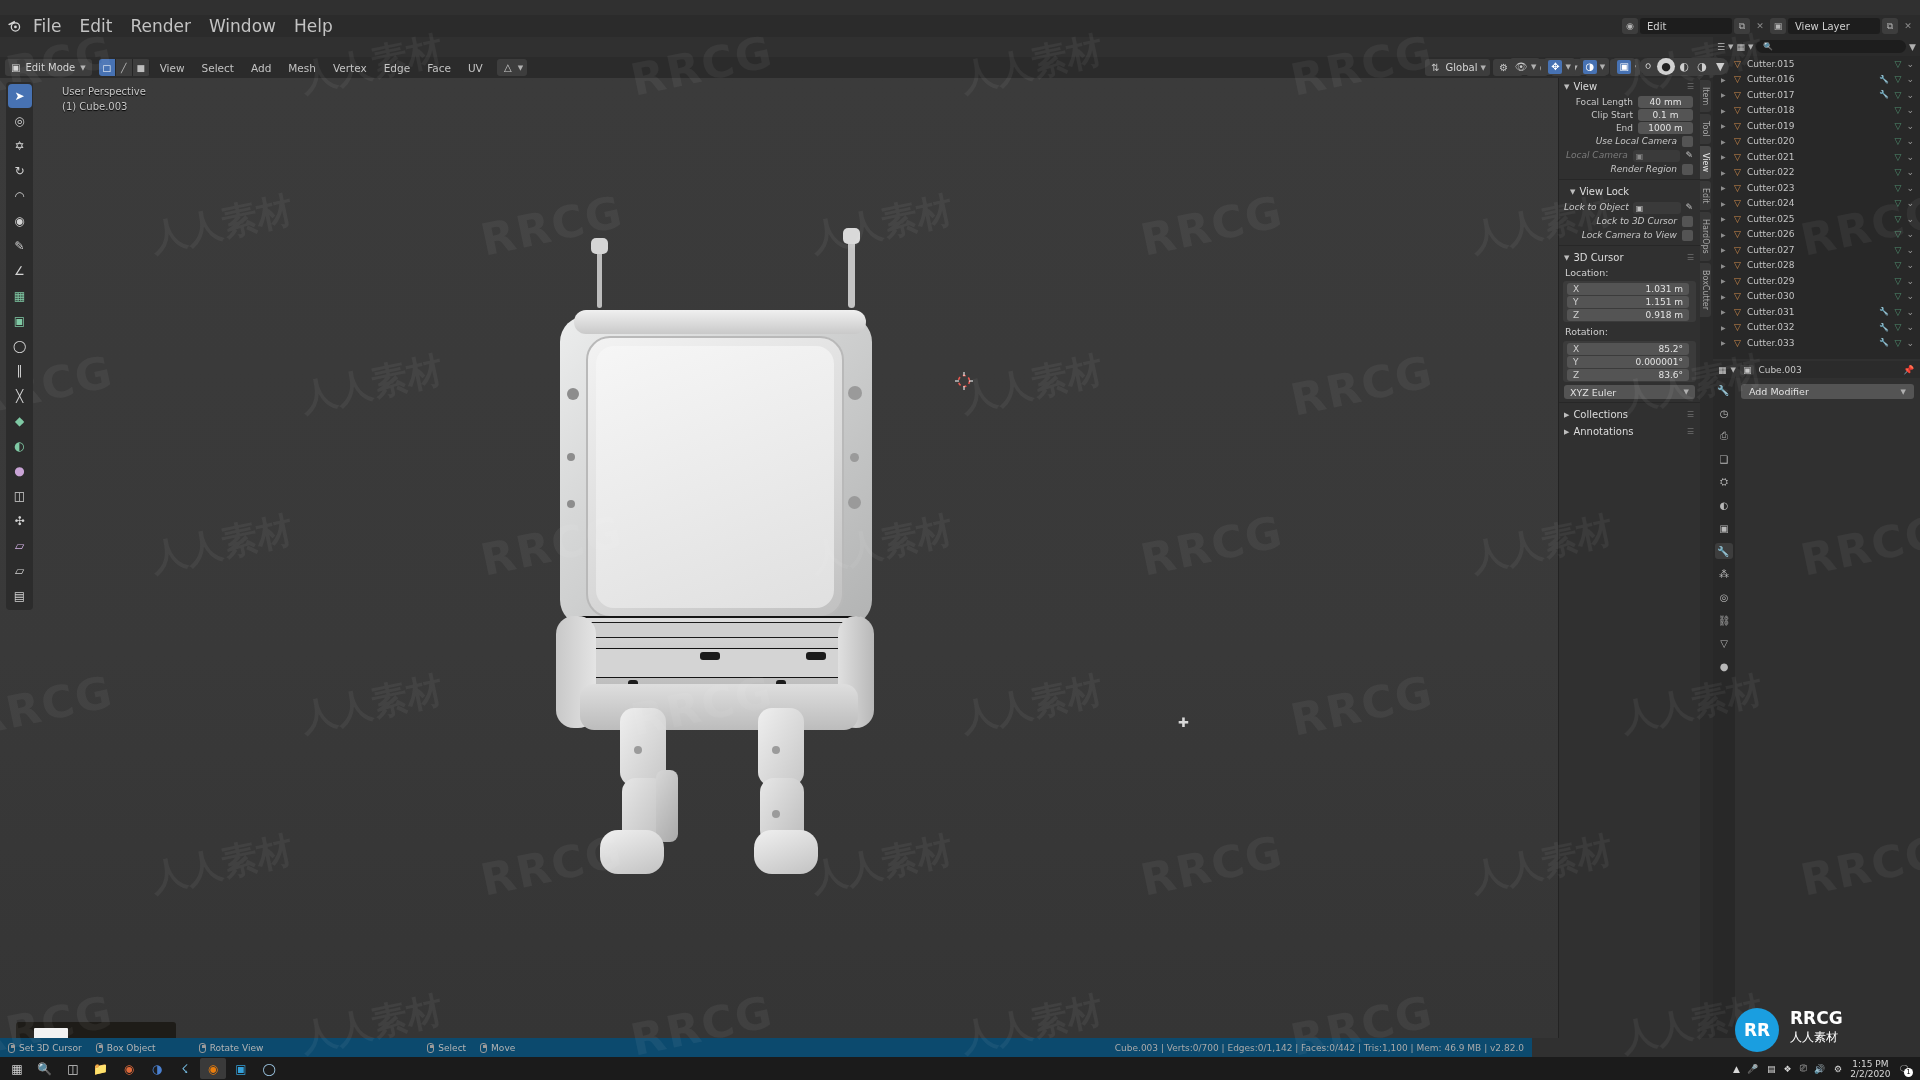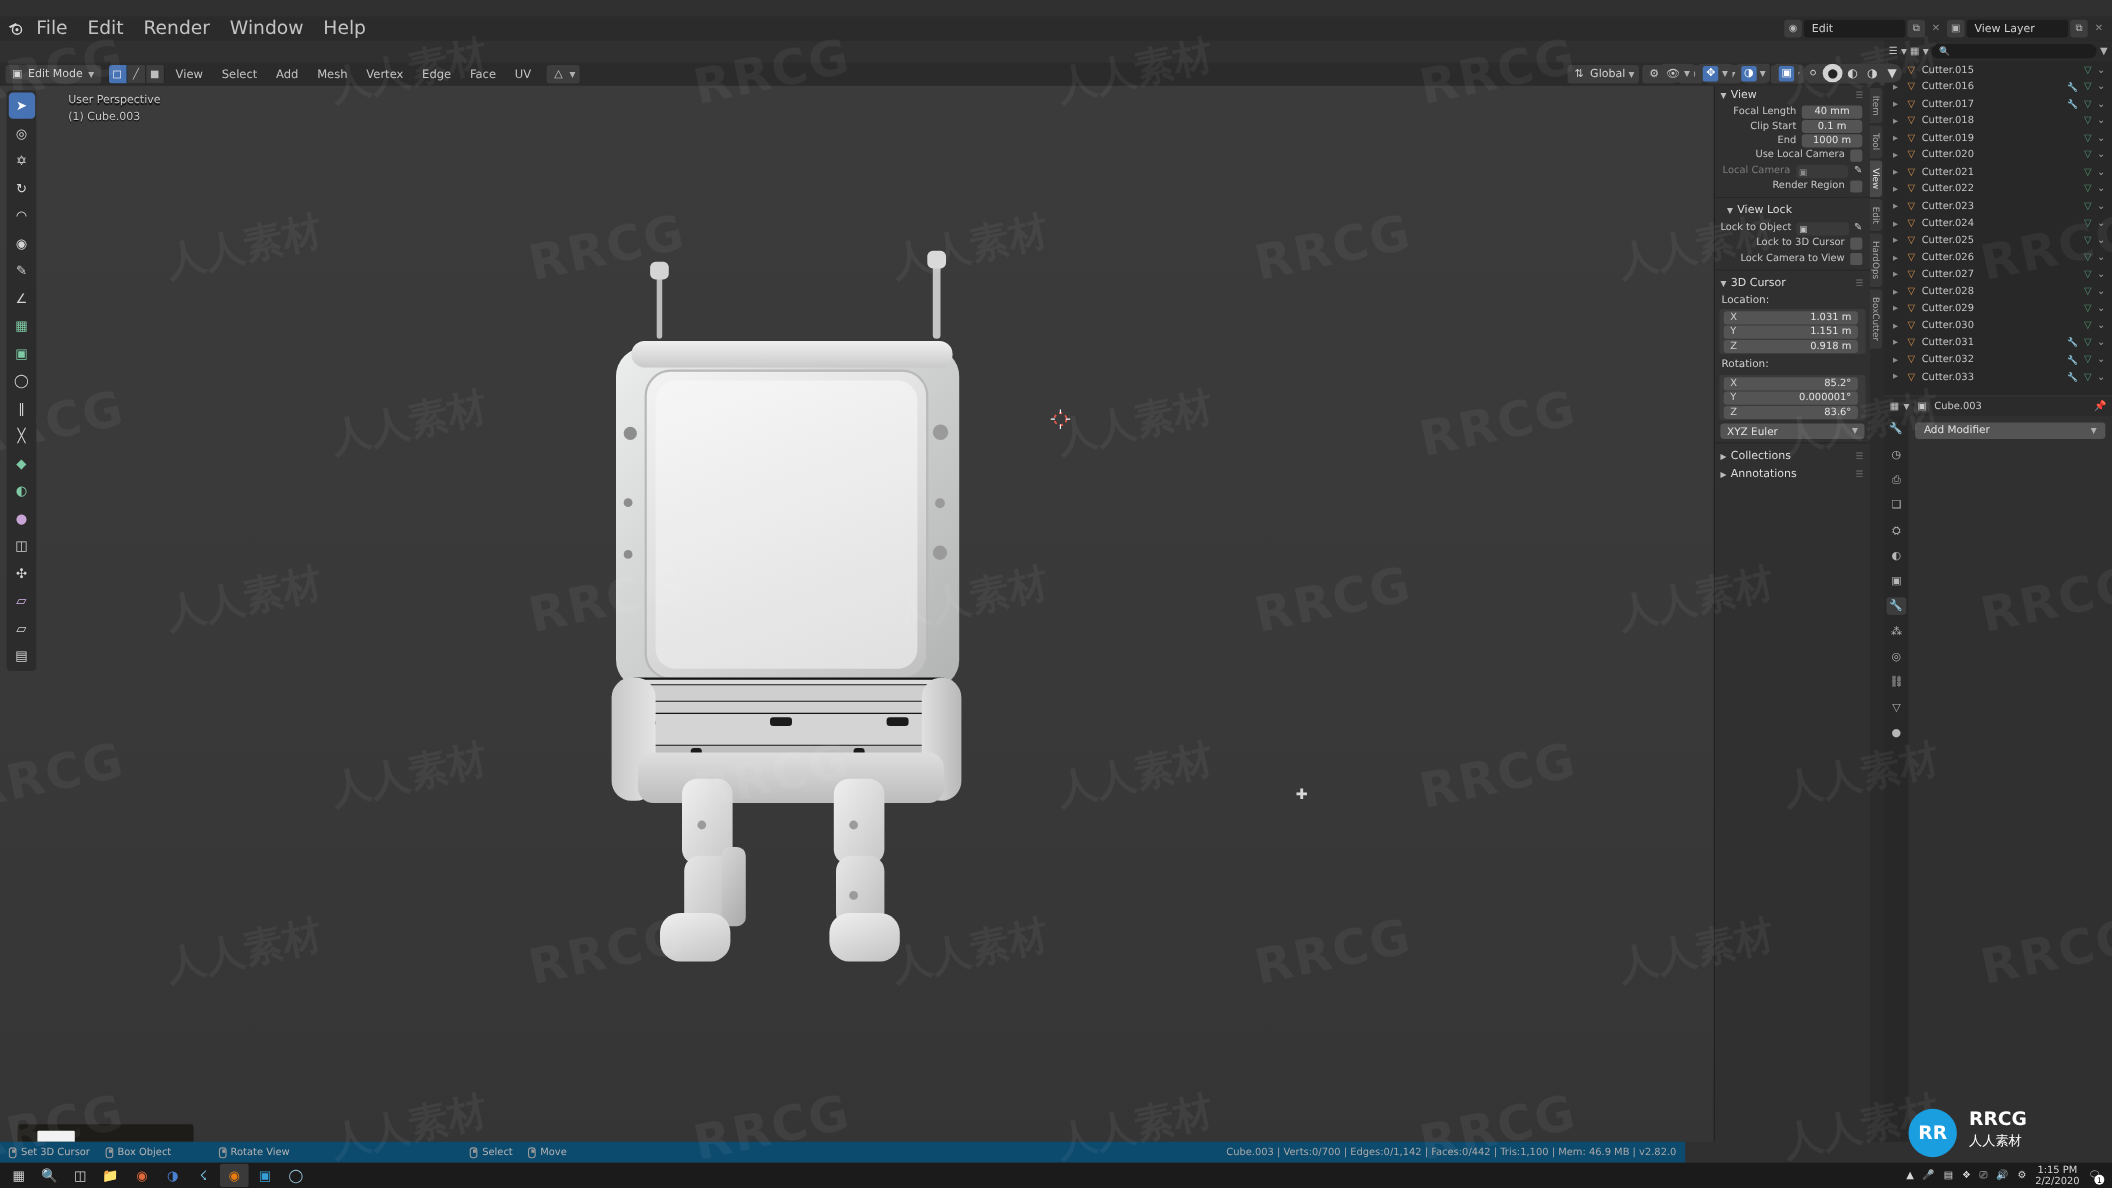--- a/index.html
+++ b/index.html
@@ -74,21 +74,21 @@
   .sect-head { display:flex; align-items:center; gap:4px; padding:3px 5px; font-size:10px; color:#dcdcdc;}
   .tri { font-size:7px; color:#bdbdbd;}
   .dots { margin-left:auto; color:#6e6e6e; font-size:8px; letter-spacing:1px;}
   .prow { display:flex; align-items:center; gap:5px; padding:1px 7px 1px 4px; height:13px;justify-content:center;}
   .plabel { flex:0 0 auto; text-align:right; font-size:9px; color:#c6c6c6;}
   .pval { background:#545454; border-radius:3px; height:12px; flex:1; display:flex; align-items:center;
     justify-content:center; color:#e3e3e3; font-size:9px;}
   .pval.lr { justify-content:space-between; padding:0 6px;}
   .pval.lr .k { color:#cfcfcf;}
   .cbx { width:11px; height:11px; background:#545454; border-radius:2px;}
-  .np-row-r { display:flex; justify-content:flex-end; gap:5px; padding:2px 7px; height:14px; font-size:9px;}
+  .np-row-r { display:flex; justify-content:flex-end; gap:5px; padding:2px 7px; height:14px; font-size:9px;font-style:italic;}
   .grp { background:#3b3b3b; border-radius:3px; margin:2px 4px; padding:1px 0;}
   .dropdown { background:#545454; border-radius:3px; height:14px; margin:3px 5px; display:flex;
     align-items:center; justify-content:space-between; padding:0 6px; color:#e0e0e0; font-size:9.5px;}
   .divider { height:1px; background:#272727; margin:3px 0;}
 
   
   .outliner { position:absolute; left:1713px; top:37px; width:207px; height:322px;
     background:#282828; overflow:hidden; font-size:9px; color:#c0c0c0;}
   .ol-head { height:19px; background:#2b2b2b; display:flex; align-items:center; gap:3px; padding:0 4px;}
   .ol-search { background:#1d1d1d; border-radius:8px; height:13px; flex:1; display:flex; align-items:center;

